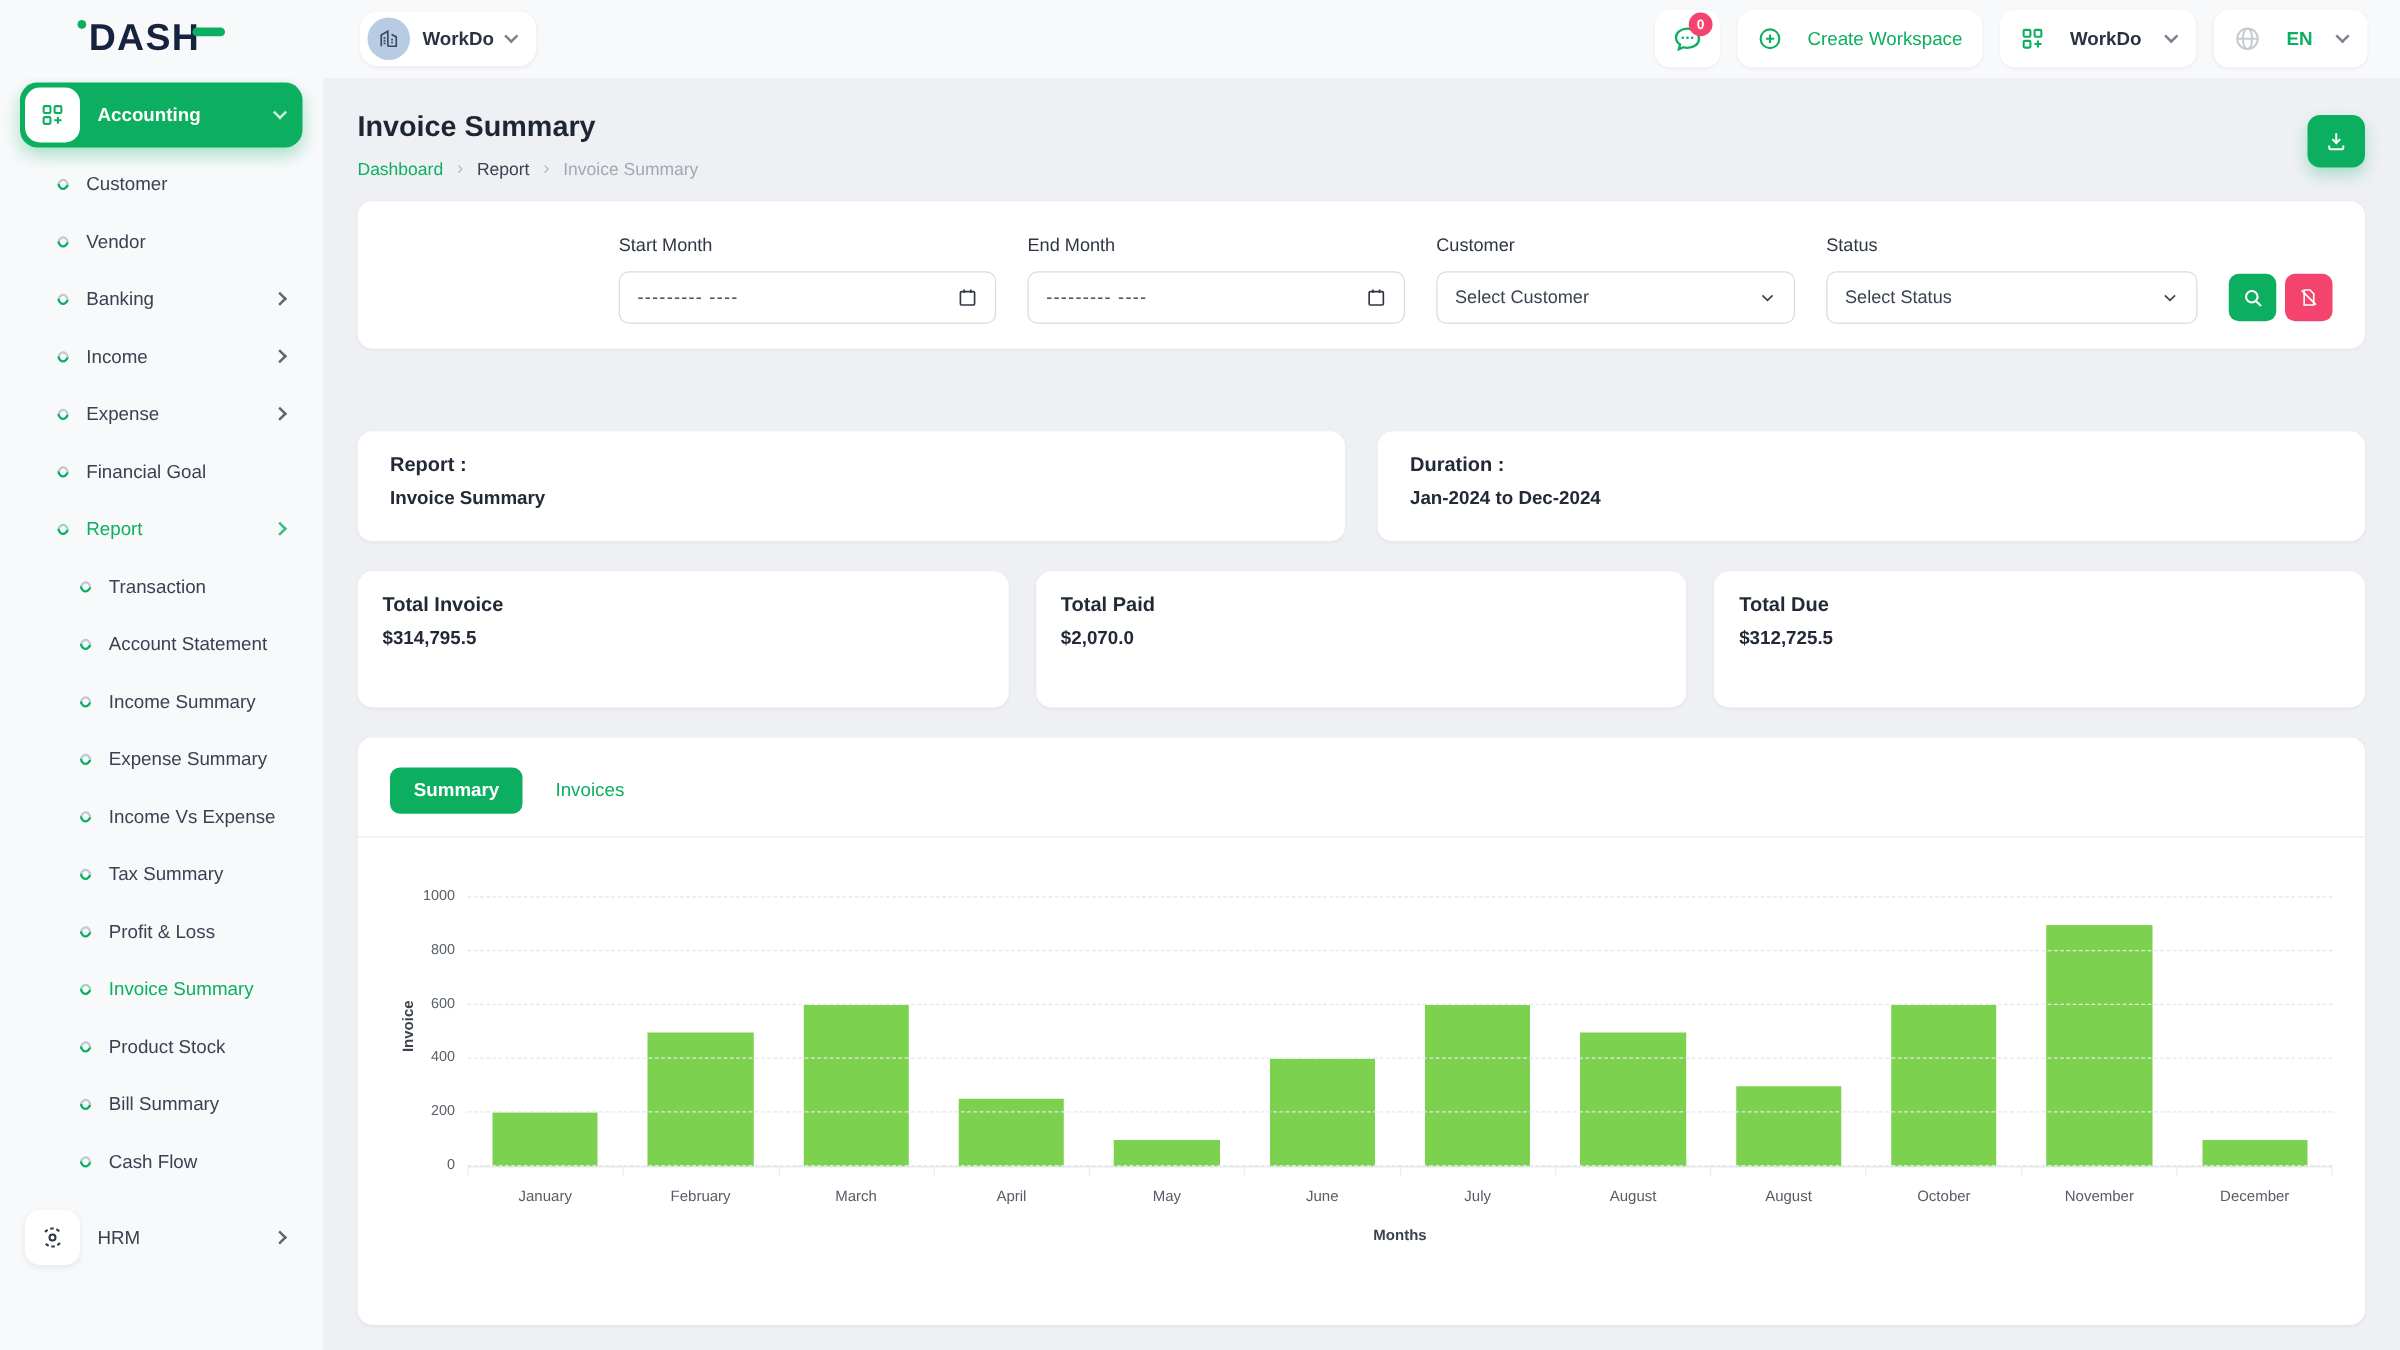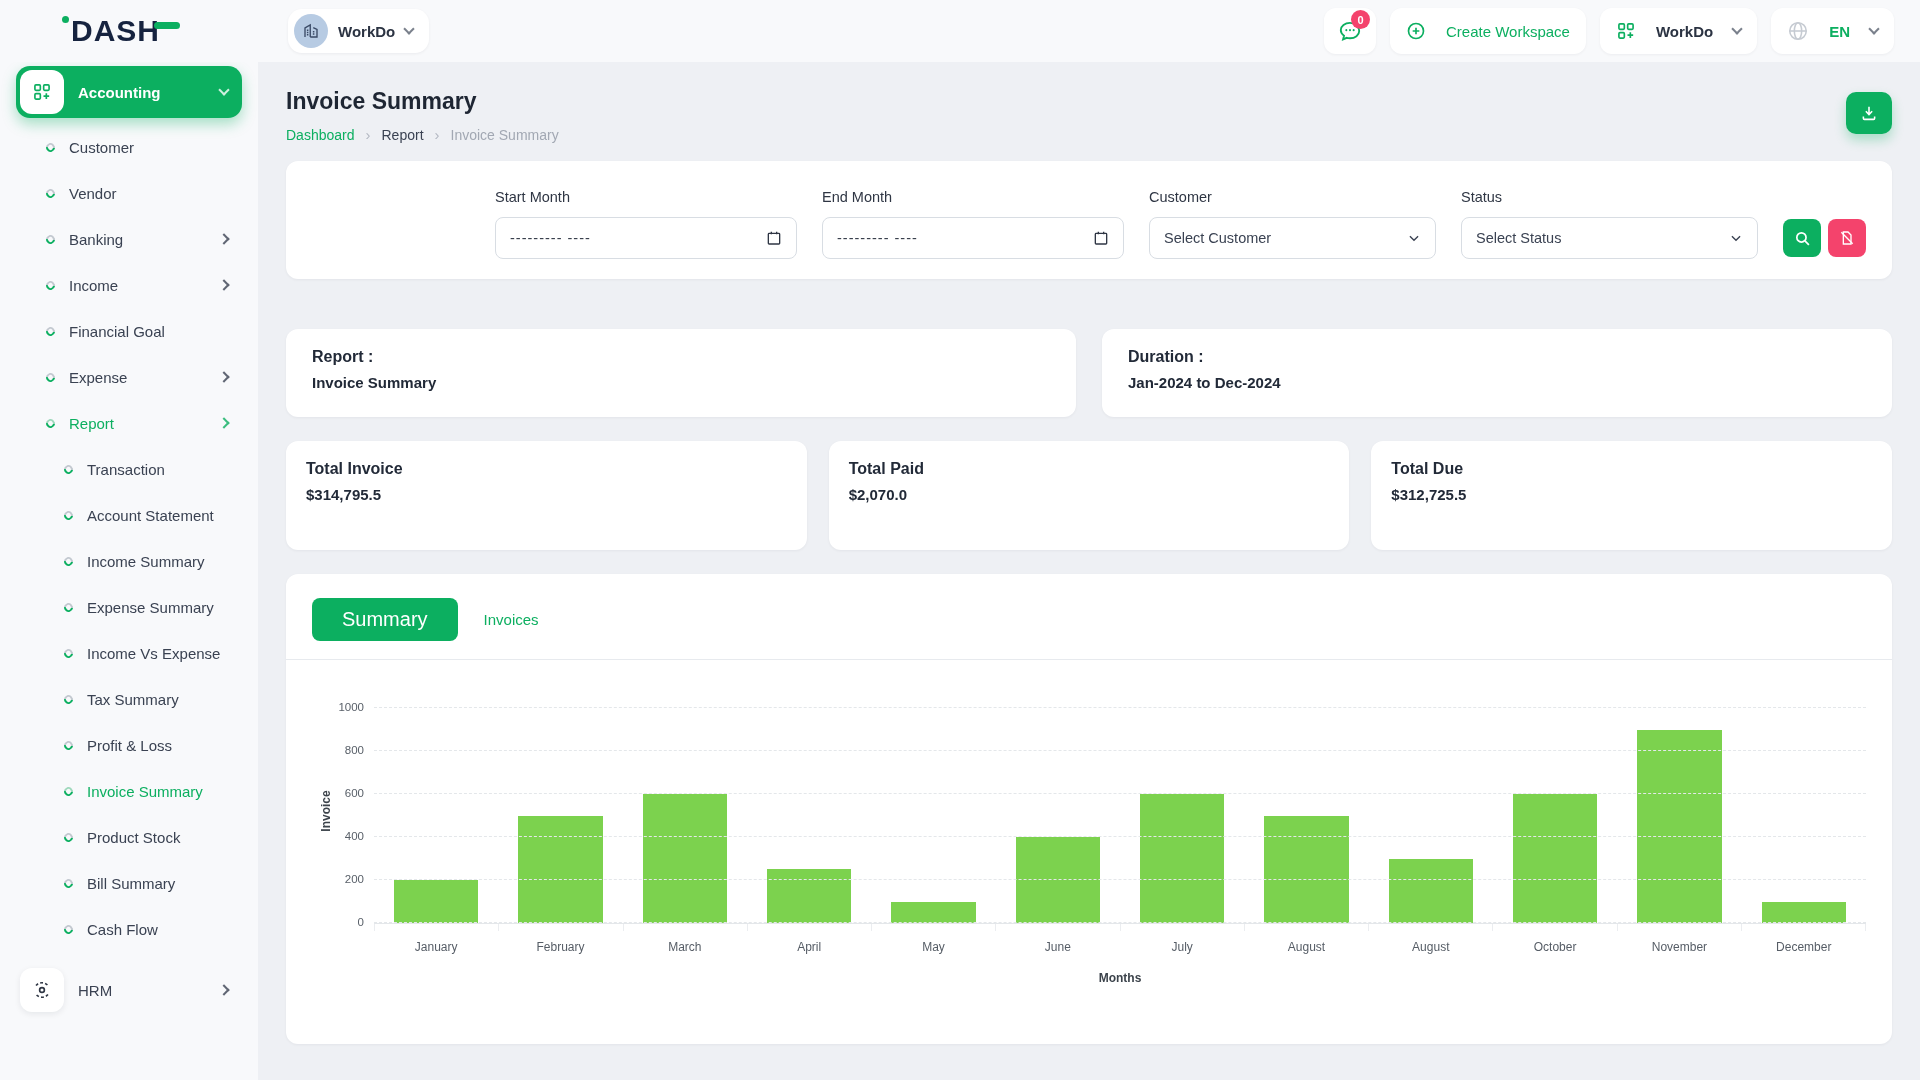--- a/index.html
+++ b/index.html
@@ -60,40 +60,40 @@
   .page-head{display:flex;justify-content:space-between;align-items:flex-start;margin-bottom:18px}
   .page-title{font-size:23px;font-weight:600;color:#1E2633;margin:0 0 11px}
   .crumbs{display:flex;align-items:center;gap:11px;font-size:14px}
   .crumb-link{color:var(--green);cursor:pointer}
   .crumb-mid{color:#3A4252;font-weight:500;cursor:pointer}
   .crumb-cur{color:var(--muted)}
   .sep{color:#B3B8C2;font-size:15px}
   .dl-btn{width:46px;height:42px;background:var(--green);border:none;border-radius:10px;display:flex;align-items:center;justify-content:center;cursor:pointer;box-shadow:0 6px 12px rgba(12,175,96,.3);margin-top:4px}
   .card{background:#fff;border-radius:12px;box-shadow:0 1px 3px rgba(16,24,40,.05)}
   
-  .filter-card{height:118px;padding:20px 26px;display:flex;justify-content:flex-end;align-items:flex-end;gap:25px;margin-bottom:50px}
+  .filter-card{height:118px;padding:20px 26px;display:flex;justify-content:flex-end;align-items:flex-end;gap:25px;margin-bottom:66px}
   .fgroup label{display:block;font-size:14.5px;color:#2F3644;margin-bottom:12px}
   .fctl{height:42px;border:1px solid #D8DDE3;border-radius:8px;background:#fff;display:flex;align-items:center;justify-content:space-between;padding:0 14px;font-size:14.5px;color:#3A4252;cursor:pointer}
   .w-month{width:302px}.w-cust{width:287px}.w-stat{width:297px}
   .dashes{letter-spacing:1px;color:#39404D}
   .fbtns{display:flex;gap:7px;align-items:center;margin-bottom:2px}
   .sq-btn{width:38px;height:38px;border:none;border-radius:8px;display:flex;align-items:center;justify-content:center;cursor:pointer}
   .sq-btn.search{background:var(--green)}
   .sq-btn.reset{background:var(--pink)}
   
   .two-col{display:flex;gap:26px;margin-bottom:24px}
   .info-card{flex:1;height:88px;padding:19px 26px}
   .info-label{font-size:16px;font-weight:700;color:var(--ink);margin-bottom:8px}
   .info-value{font-size:15px;font-weight:600;color:var(--ink)}
   .stats{display:flex;gap:22px;margin-bottom:24px}
   .stat-card{flex:1;height:109px;padding:19px 20px}
   
   .chart-card{padding:24px 26px 26px;height:470px}
   .tabs{display:flex;align-items:center;gap:24px;margin-bottom:18px}
-  .tab-pill{background:var(--green);color:#fff;border:none;border-radius:8px;padding:10px 30px;font-size:20px;font-weight:400;cursor:pointer;font-family:inherit}
+  .tab-pill{background:var(--green);color:#fff;border:none;border-radius:8px;padding:10px 19px;font-size:15px;font-weight:700;cursor:pointer;font-family:inherit}
   .tab-link{background:none;border:none;color:var(--green);font-size:15px;cursor:pointer;font-family:inherit;padding:10px 2px}
   .divider{height:1px;background:#E7EAEE;margin:0 -26px}
   .chart-wrap{position:relative;margin-top:48px}
   .y-title{position:absolute;left:-16px;top:96px;transform:rotate(-90deg);font-size:12px;font-weight:700;color:#3C434B;width:60px;text-align:center}
   .plot{position:relative;height:215px;margin-left:62px}
   .gridline{position:absolute;left:0;right:0;border-top:1px dashed var(--line)}
   .ylab{position:absolute;left:-54px;top:-7px;width:44px;text-align:right;font-size:11.5px;color:#596069}
   .bars{position:absolute;inset:0;display:flex;align-items:flex-end}
   .colm{flex:1;display:flex;justify-content:center;align-items:flex-end;height:100%}
   .bar{width:68%;background:var(--bar)}
@@ -194,26 +194,26 @@
       <span class="slabel">Banking</span>
       <span class="chev right"></span>
     </div>
     <div class="snav sub1">
       <span class="bullet"></span>
       <span class="slabel">Income</span>
       <span class="chev right"></span>
     </div>
     <div class="snav sub1">
       <span class="bullet"></span>
-      <span class="slabel">Financial Goal</span>
-    </div>
-    <div class="snav sub1">
-      <span class="bullet"></span>
       <span class="slabel">Expense</span>
       <span class="chev right"></span>
+    </div>
+    <div class="snav sub1">
+      <span class="bullet"></span>
+      <span class="slabel">Financial Goal</span>
     </div>
     <div class="snav sub1 link-active">
       <span class="bullet"></span>
       <span class="slabel">Report</span>
       <span class="chev right"></span>
     </div>
     <div class="snav sub2">
       <span class="bullet"></span>
       <span class="slabel">Transaction</span>
     </div>

